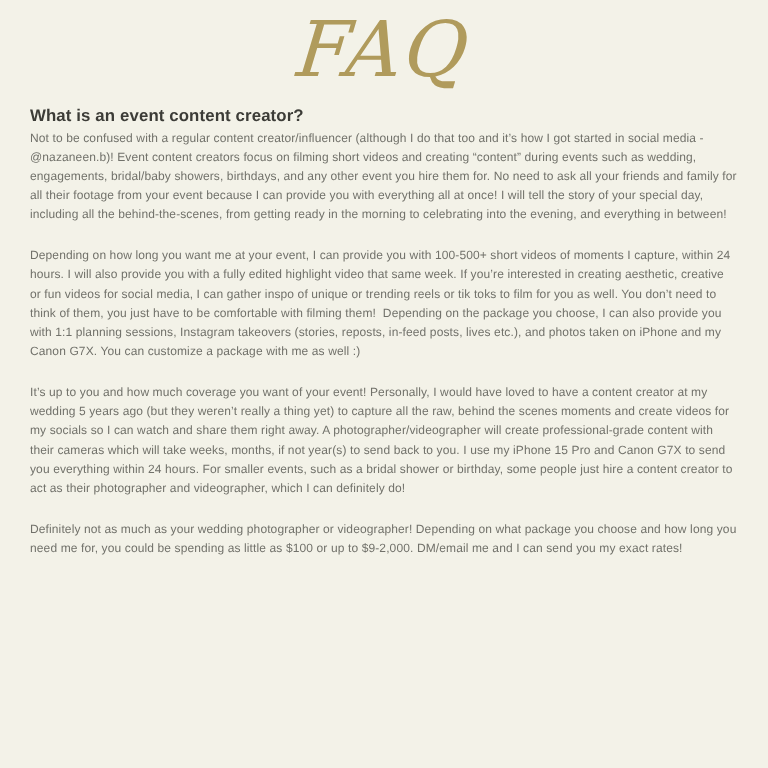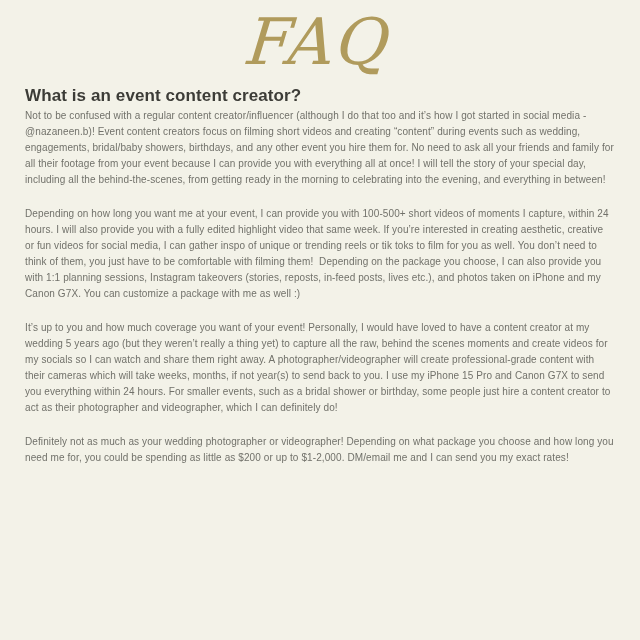--- a/index.html
+++ b/index.html
@@ -25,21 +25,21 @@
     line-height: 1.15;
     color: #b09b5c;
     margin: 0 0 8px 0;
     letter-spacing: 2px;
     transform: skewX(-6deg);
   }
   .faq-section {
     margin-bottom: 18px;
   }
   .question {
-    font-size: 17px;
+    font-size: 14px;
     font-weight: bold;
     color: #3c3c37;
     margin: 0 0 4px 0;
     line-height: 16px;
     letter-spacing: 0.1px;
   }
   .answer {
     font-size: 10px;
     line-height: 16px;
     color: #71716a;
@@ -62,16 +62,16 @@
 
   <div class="faq-section">
     <p class="answer">Depending on how long you want me at your event, I can provide you with 100-500+ short videos of moments I capture, within 24 hours. I will also provide you with a fully edited highlight video that same week. If you’re interested in creating aesthetic, creative or fun videos for social media, I can gather inspo of unique or trending reels or tik toks to film for you as well. You don’t need to think of them, you just have to be comfortable with filming them!  Depending on the package you choose, I can also provide you with 1:1 planning sessions, Instagram takeovers (stories, reposts, in-feed posts, lives etc.), and photos taken on iPhone and my Canon G7X. You can customize a package with me as well :)</p>
   </div>
 
   <div class="faq-section">
     <p class="answer">It’s up to you and how much coverage you want of your event! Personally, I would have loved to have a content creator at my wedding 5 years ago (but they weren’t really a thing yet) to capture all the raw, behind the scenes moments and create videos for my socials so I can watch and share them right away. A photographer/videographer will create professional-grade content with their cameras which will take weeks, months, if not year(s) to send back to you. I use my iPhone 15 Pro and Canon G7X to send you everything within 24 hours. For smaller events, such as a bridal shower or birthday, some people just hire a content creator to act as their photographer and videographer, which I can definitely do!</p>
   </div>
 
   <div class="faq-section">
-    <p class="answer">Definitely not as much as your wedding photographer or videographer! Depending on what package you choose and how long you need me for, you could be spending as little as $200 or up to $1-2,000. DM/email me and I can send you my exact rates!</p>
+    <p class="answer">Definitely not as much as your wedding photographer or videographer! Depending on what package you choose and how long you need me for, you could be spending as little as $100 or up to $9-2,000. DM/email me and I can send you my exact rates!</p>
   </div>
 
 </div>
 
 </body></html>

